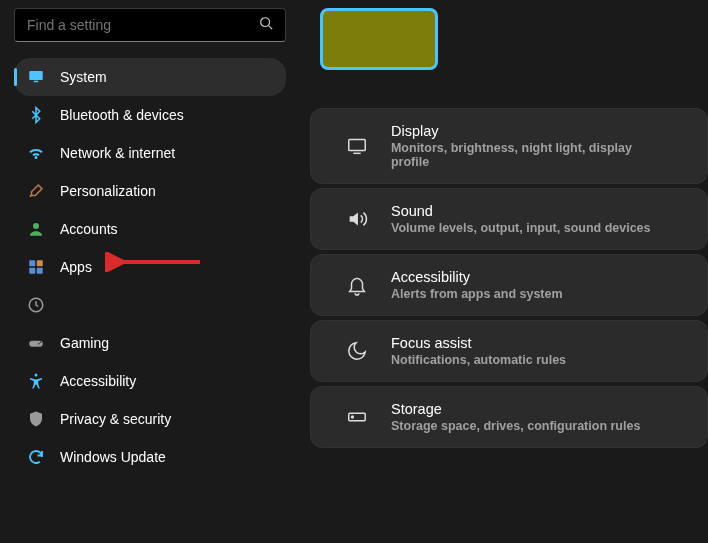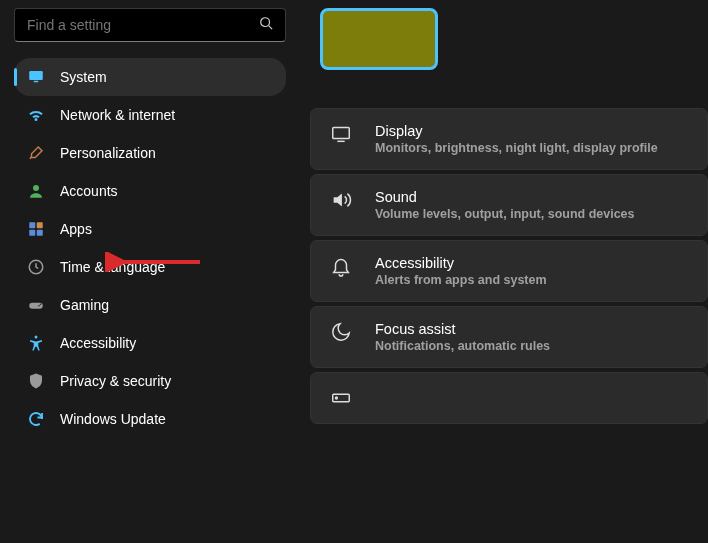--- a/index.html
+++ b/index.html
@@ -37,23 +37,23 @@
 
 .main { flex: 1; padding: 8px 0 8px 10px; overflow: hidden; }
 
 .hero {
   width: 118px; height: 62px; border: 3px solid #4cc2ff;
   border-radius: 8px; background: #7d7d0c;
   margin-bottom: 38px; margin-left: 10px;
 }
 
 .card {
-  display: flex; align-items: flex-start; gap: 22px;
+  display: flex; align-items: center; gap: 22px;
   background: #2b2b2b; border: 1px solid #333;
-  border-radius: 7px; padding: 14px 18px; margin-bottom: 4px;
+  border-radius: 12px; padding: 14px 34px; margin-bottom: 4px;
   margin-left: 0; margin-right: 0;
 }
 .card-icon { width: 24px; display: flex; align-items: center; justify-content: center; color: #ddd; }
 .card-icon svg { width: 22px; height: 22px; }
 .card-text .title { font-size: 14.5px; color: #fff; }
 .card-text .sub { font-size: 12.5px; color: #a0a0a0; margin-top: 2px; font-weight: bold; }
 
 .arrow-annot {
   position: absolute; left: 105px; top: 252px;
   width: 100px; height: 20px; pointer-events: none;
@@ -79,20 +79,28 @@
           <span class="nav-icon">
             <svg viewBox="0 0 24 24" fill="#4cc2ff">
               <rect x="3" y="4" width="18" height="12" rx="1.5"></rect>
               <rect x="9" y="17" width="6" height="2" fill="#4cc2ff"></rect>
             </svg>
           </span>
           <span>System</span>
         </div>
         <div class="nav-item">
           <span class="nav-icon">
+            <svg viewBox="0 0 24 24" fill="none" stroke="#4cc2ff" stroke-width="2">
+              <path d="M7 7l10 10-5 5V2l5 5L7 17"></path>
+            </svg>
+          </span>
+          <span>Bluetooth &amp; devices</span>
+        </div>
+        <div class="nav-item">
+          <span class="nav-icon">
             <svg viewBox="0 0 24 24" fill="#4cc2ff">
               <path d="M12 20a2 2 0 100-4 2 2 0 000 4zm-5-6a8 8 0 0110 0l-2 2a5 5 0 00-6 0zm-4-4a14 14 0 0118 0l-2 2a11 11 0 00-14 0z"></path>
             </svg>
           </span>
           <span>Network &amp; internet</span>
         </div>
         <div class="nav-item">
           <span class="nav-icon">
             <svg viewBox="0 0 24 24" fill="none" stroke="#c27a4a" stroke-width="2">
               <path d="M15 4l5 5-9 9H6v-5z"></path>
@@ -121,21 +129,20 @@
           </span>
           <span>Apps</span>
         </div>
         <div class="nav-item">
           <span class="nav-icon">
             <svg viewBox="0 0 24 24" fill="none" stroke="#9a9a9a" stroke-width="2">
               <circle cx="12" cy="12" r="9"></circle>
               <path d="M12 7v5l3 2"></path>
             </svg>
           </span>
-          <span>Time &amp; language</span>
         </div>
         <div class="nav-item">
           <span class="nav-icon">
             <svg viewBox="0 0 24 24" fill="#9a9a9a">
               <rect x="3" y="9" width="18" height="8" rx="4"></rect>
               <circle cx="16" cy="13" r="1" fill="#1a1a1a"></circle>
               <circle cx="18" cy="11" r="1" fill="#1a1a1a"></circle>
             </svg>
           </span>
           <span>Gaming</span>
@@ -220,20 +227,24 @@
             <div class="sub">Notifications, automatic rules</div>
           </div>
         </div>
         <div class="card">
           <span class="card-icon">
             <svg viewBox="0 0 24 24" fill="none" stroke="#ddd" stroke-width="1.6">
               <rect x="3" y="8" width="18" height="8" rx="1"></rect>
               <circle cx="7" cy="12" r="1" fill="#ddd"></circle>
             </svg>
           </span>
+          <div class="card-text">
+            <div class="title">Storage</div>
+            <div class="sub">Storage space, drives, configuration rules</div>
+          </div>
         </div>
       </div>
   </div>
 
 </div>
 
 <svg class="arrow-annot" viewBox="0 0 100 20">
   <defs>
       <marker id="ah" markerWidth="10" markerHeight="10" refX="2" refY="5" orient="auto">
     <path d="M10,0 L0,5 L10,10 Z" fill="#d92b2b"></path>

